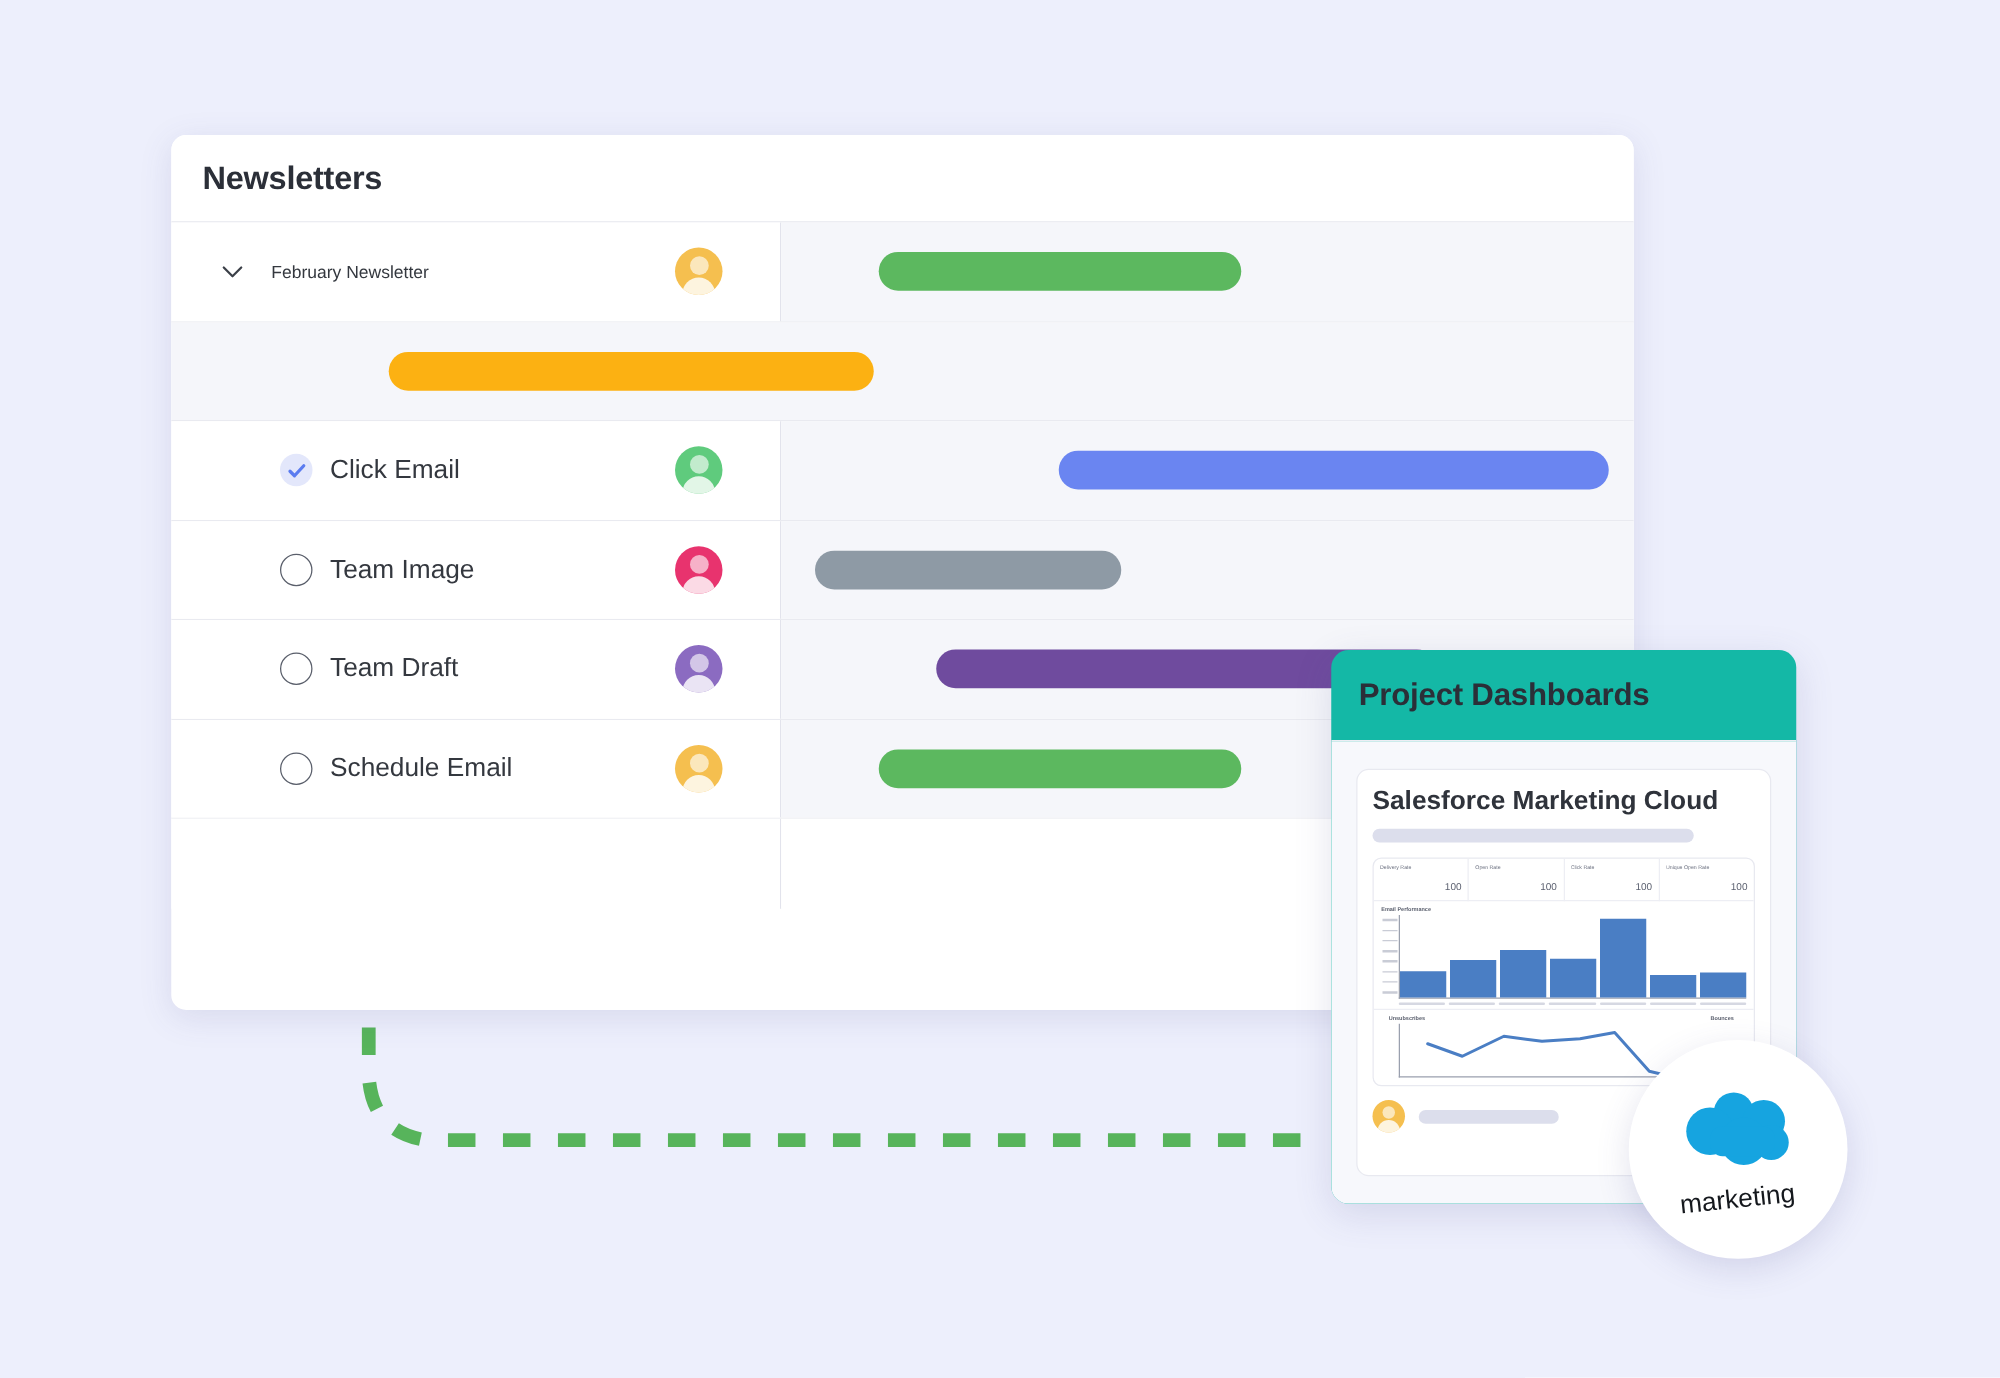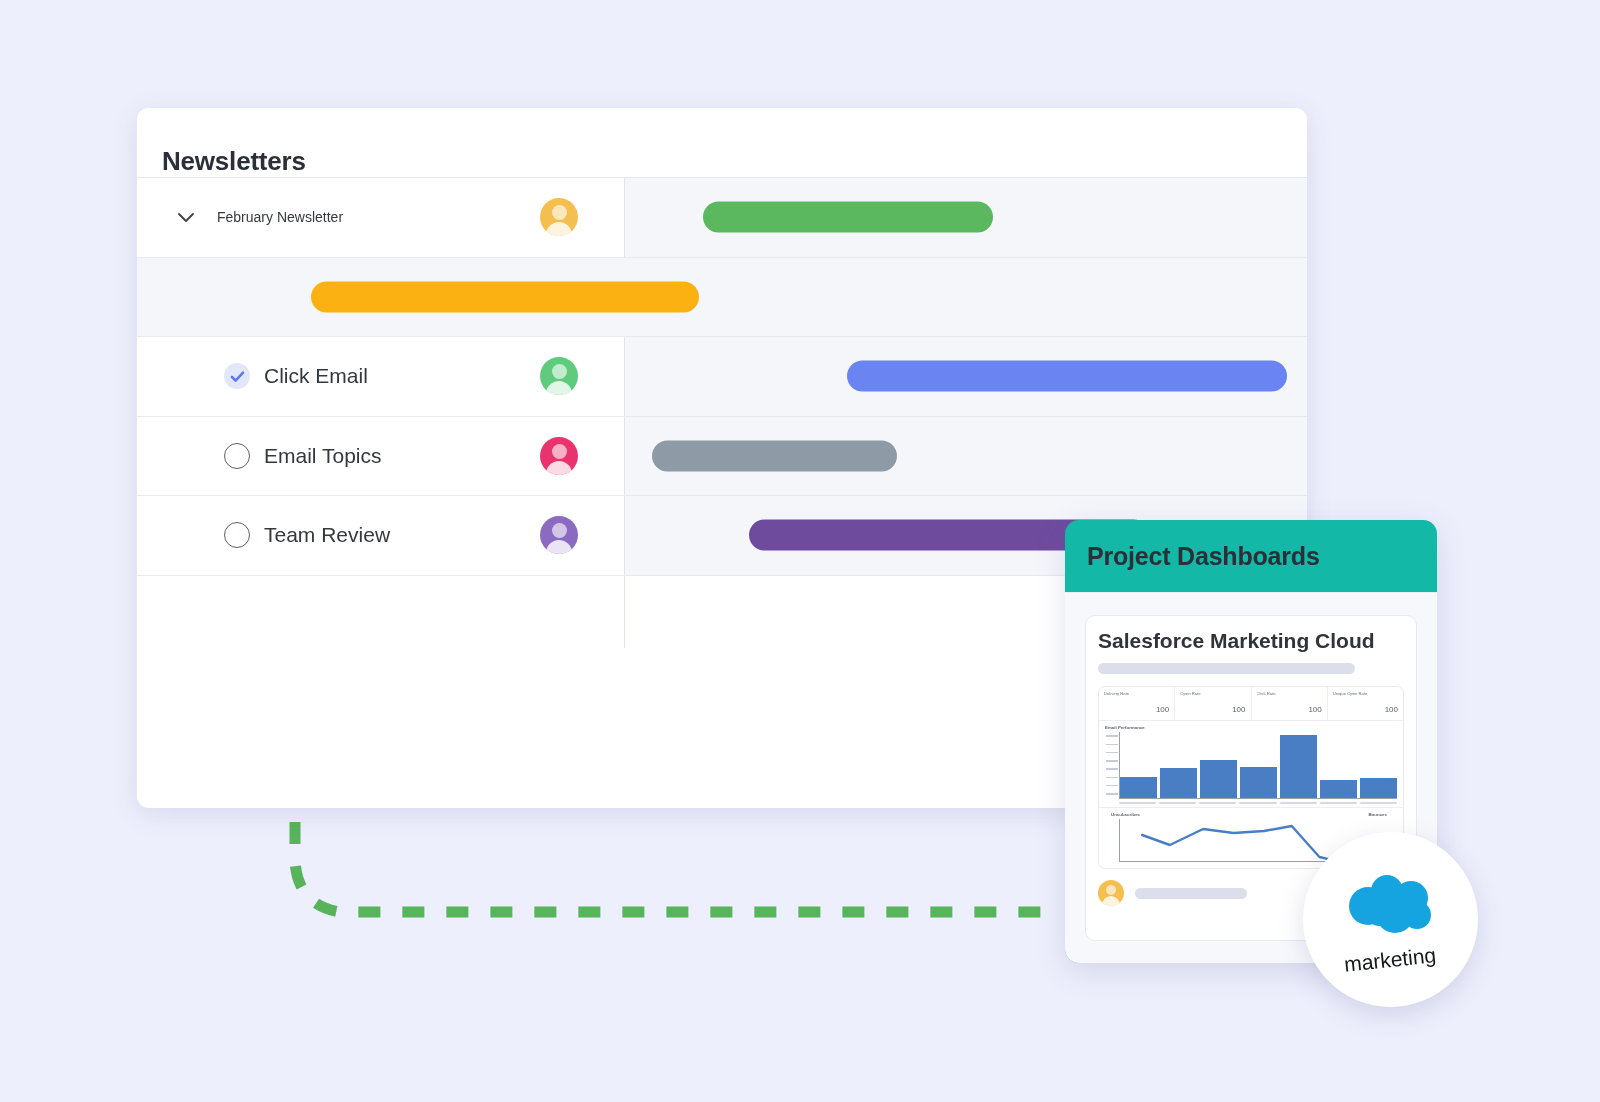--- a/index.html
+++ b/index.html
@@ -20,21 +20,21 @@
     position: absolute;
     left: 137px; top: 108px;
     width: 1170px; height: 700px;
     background: #ffffff;
     border-radius: 12px;
     box-shadow: 0 6px 26px rgba(80,80,140,0.13);
     overflow: hidden;
   }
   #gantt-header {
     height: 70px;
-    display: flex; align-items: flex-end;
+    display: flex; align-items: center;
     padding-left: 25px;
     border-bottom: 1px solid #e6e7ee;
     background: #fff;
     box-sizing: border-box;
   }
   #gantt-header .title {
     font-size: 26px; font-weight: bold; color: #2b2f38;
     letter-spacing: -0.2px;
   }
   .grid-wrap { position: relative; }
@@ -317,46 +317,59 @@
           </div>
         </div>
         <div class="right-cell">
           <div class="gbar" style="background:#6a85f1; left:222px; width:440px;"></div>
         </div>
       </div>
 
       <div class="row">
         <div class="left-cell">
           <div class="checkbox"></div>
-          <div class="task-label">Email Topics</div>
+          <div class="task-label">Team Image</div>
           <div class="avatar" style="background:#e8336e">
             <div class="head"></div>
               <div class="body"></div>
           </div>
         </div>
         <div class="right-cell">
           <div class="gbar" style="background:#8e9aa5; left:27px; width:245px;"></div>
         </div>
       </div>
 
 
       <div class="row">
         <div class="left-cell">
           <div class="checkbox"></div>
-          <div class="task-label">Team Review</div>
+          <div class="task-label">Team Draft</div>
           <div class="avatar" style="background:#8b6bc1">
             <div class="head"></div>
               <div class="body"></div>
           </div>
         </div>
         <div class="right-cell">
           <div class="gbar" style="background:#6f4b9e; left:124px; width:400px;"></div>
         </div>
       </div>
 
+      <div class="row">
+        <div class="left-cell">
+          <div class="checkbox"></div>
+          <div class="task-label">Schedule Email</div>
+          <div class="avatar" style="background:#f5bf4f">
+            <div class="head"></div>
+              <div class="body"></div>
+          </div>
+        </div>
+        <div class="right-cell">
+          <div class="gbar" style="background:#5cb85f; left:78px; width:290px;"></div>
+        </div>
+      </div>
 
       <div class="row last">
         <div class="left-cell"></div>
         <div class="right-cell"></div>
       </div>
 
     </div>
   </div>
 
   <div id="dash-card">

